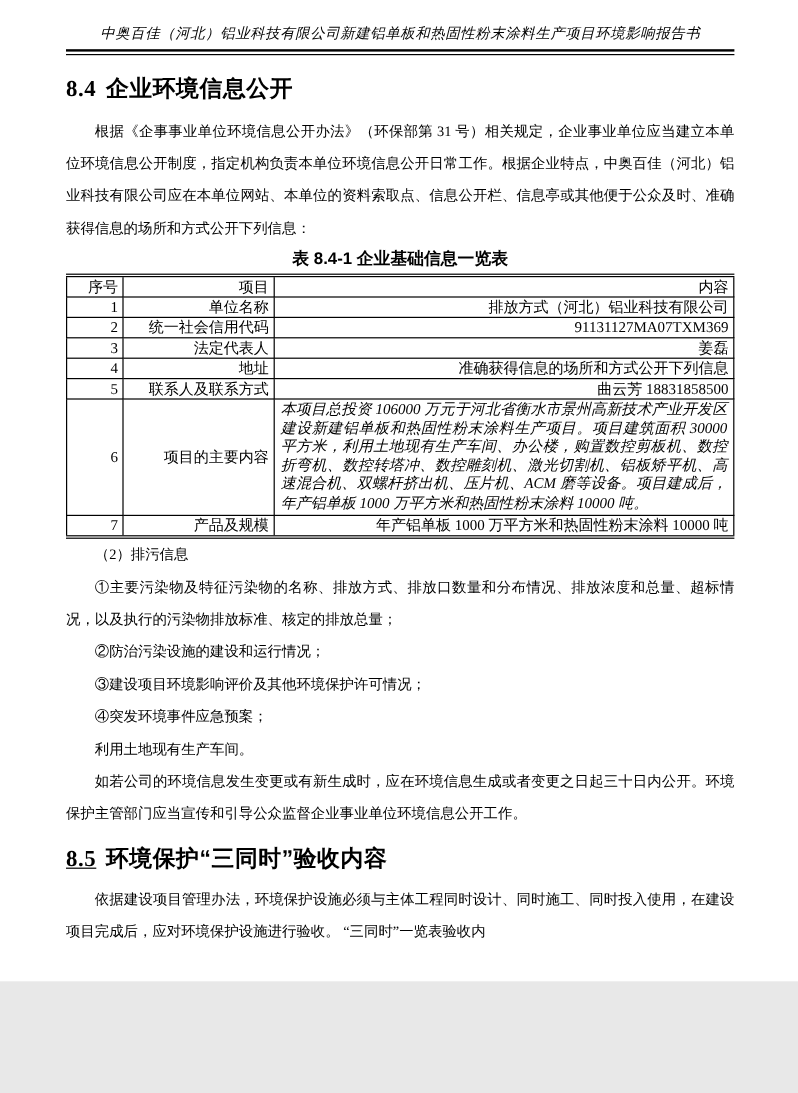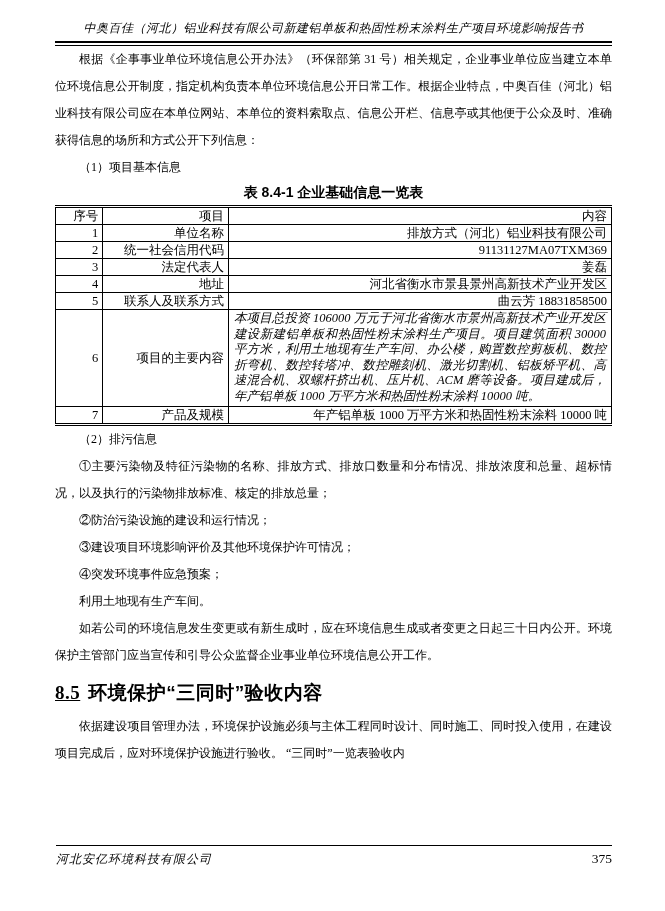--- a/index.html
+++ b/index.html
@@ -1,18 +1,18 @@
 <!DOCTYPE html>
 <html><head>
 <meta charset="utf-8">
 <style>
   html,body { margin:0; padding:0; background:#e8e8e8; }
   .page {
     position:relative;
-    width:665px; height:911px;
+    width:665px; height:818px;
     margin:0 auto;
     background:#ffffff;
     box-sizing:border-box;
     font-family:"Liberation Serif","DejaVu Serif",serif;
     color:#000;
     overflow:hidden;
   }
   .margins { padding:0 53px 0 55px; }
 
   .doc-header {
@@ -103,24 +103,24 @@
 </style>
 </head>
 <body>
 
 <div class="page">
   <div class="margins">
 
     <div class="doc-header">中奥百佳（河北）铝业科技有限公司新建铝单板和热固性粉末涂料生产项目环境影响报告书</div>
     <div class="header-rule"></div>
 
+    <h1 class="sec"><span class="num">8.4</span><span>企业环境信息公开</span></h1>
 
     <p class="body">根据《企事事业单位环境信息公开办法》（环保部第 31 号）相关规定，企业事业单位应当建立本单位环境信息公开制度，指定机构负责本单位环境信息公开日常工作。根据企业特点，中奥百佳（河北）铝业科技有限公司应在本单位网站、本单位的资料索取点、信息公开栏、信息亭或其他便于公众及时、准确获得信息的场所和方式公开下列信息：</p>
 
-    <p class="body noj">（1）项目基本信息</p>
 
     <div class="caption">表 8.4-1  企业基础信息一览表</div>
 
     <div class="t-outer">
       <table class="info">
         <colgroup>
             <col style="width:8.5%">
             <col style="width:22.6%">
             <col style="width:68.9%">
           </colgroup>
@@ -141,21 +141,21 @@
           <td>91131127MA07TXM369</td>
         </tr>
         <tr>
           <td>3</td>
           <td>法定代表人</td>
           <td>姜磊</td>
         </tr>
         <tr>
           <td>4</td>
           <td>地址</td>
-          <td>河北省衡水市景县景州高新技术产业开发区</td>
+          <td>准确获得信息的场所和方式公开下列信息</td>
         </tr>
         <tr>
           <td>5</td>
           <td>联系人及联系方式</td>
           <td>曲云芳  18831858500</td>
         </tr>
         <tr>
           <td>6</td>
           <td>项目的主要内容</td>
           <td class="long">本项目总投资 106000 万元于河北省衡水市景州高新技术产业开发区建设新建铝单板和热固性粉末涂料生产项目。项目建筑面积 30000 平方米，利用土地现有生产车间、办公楼，购置数控剪板机、数控折弯机、数控转塔冲、数控雕刻机、激光切割机、铝板矫平机、高速混合机、双螺杆挤出机、压片机、ACM 磨等设备。项目建成后，年产铝单板 1000 万平方米和热固性粉末涂料 10000 吨。</td>

